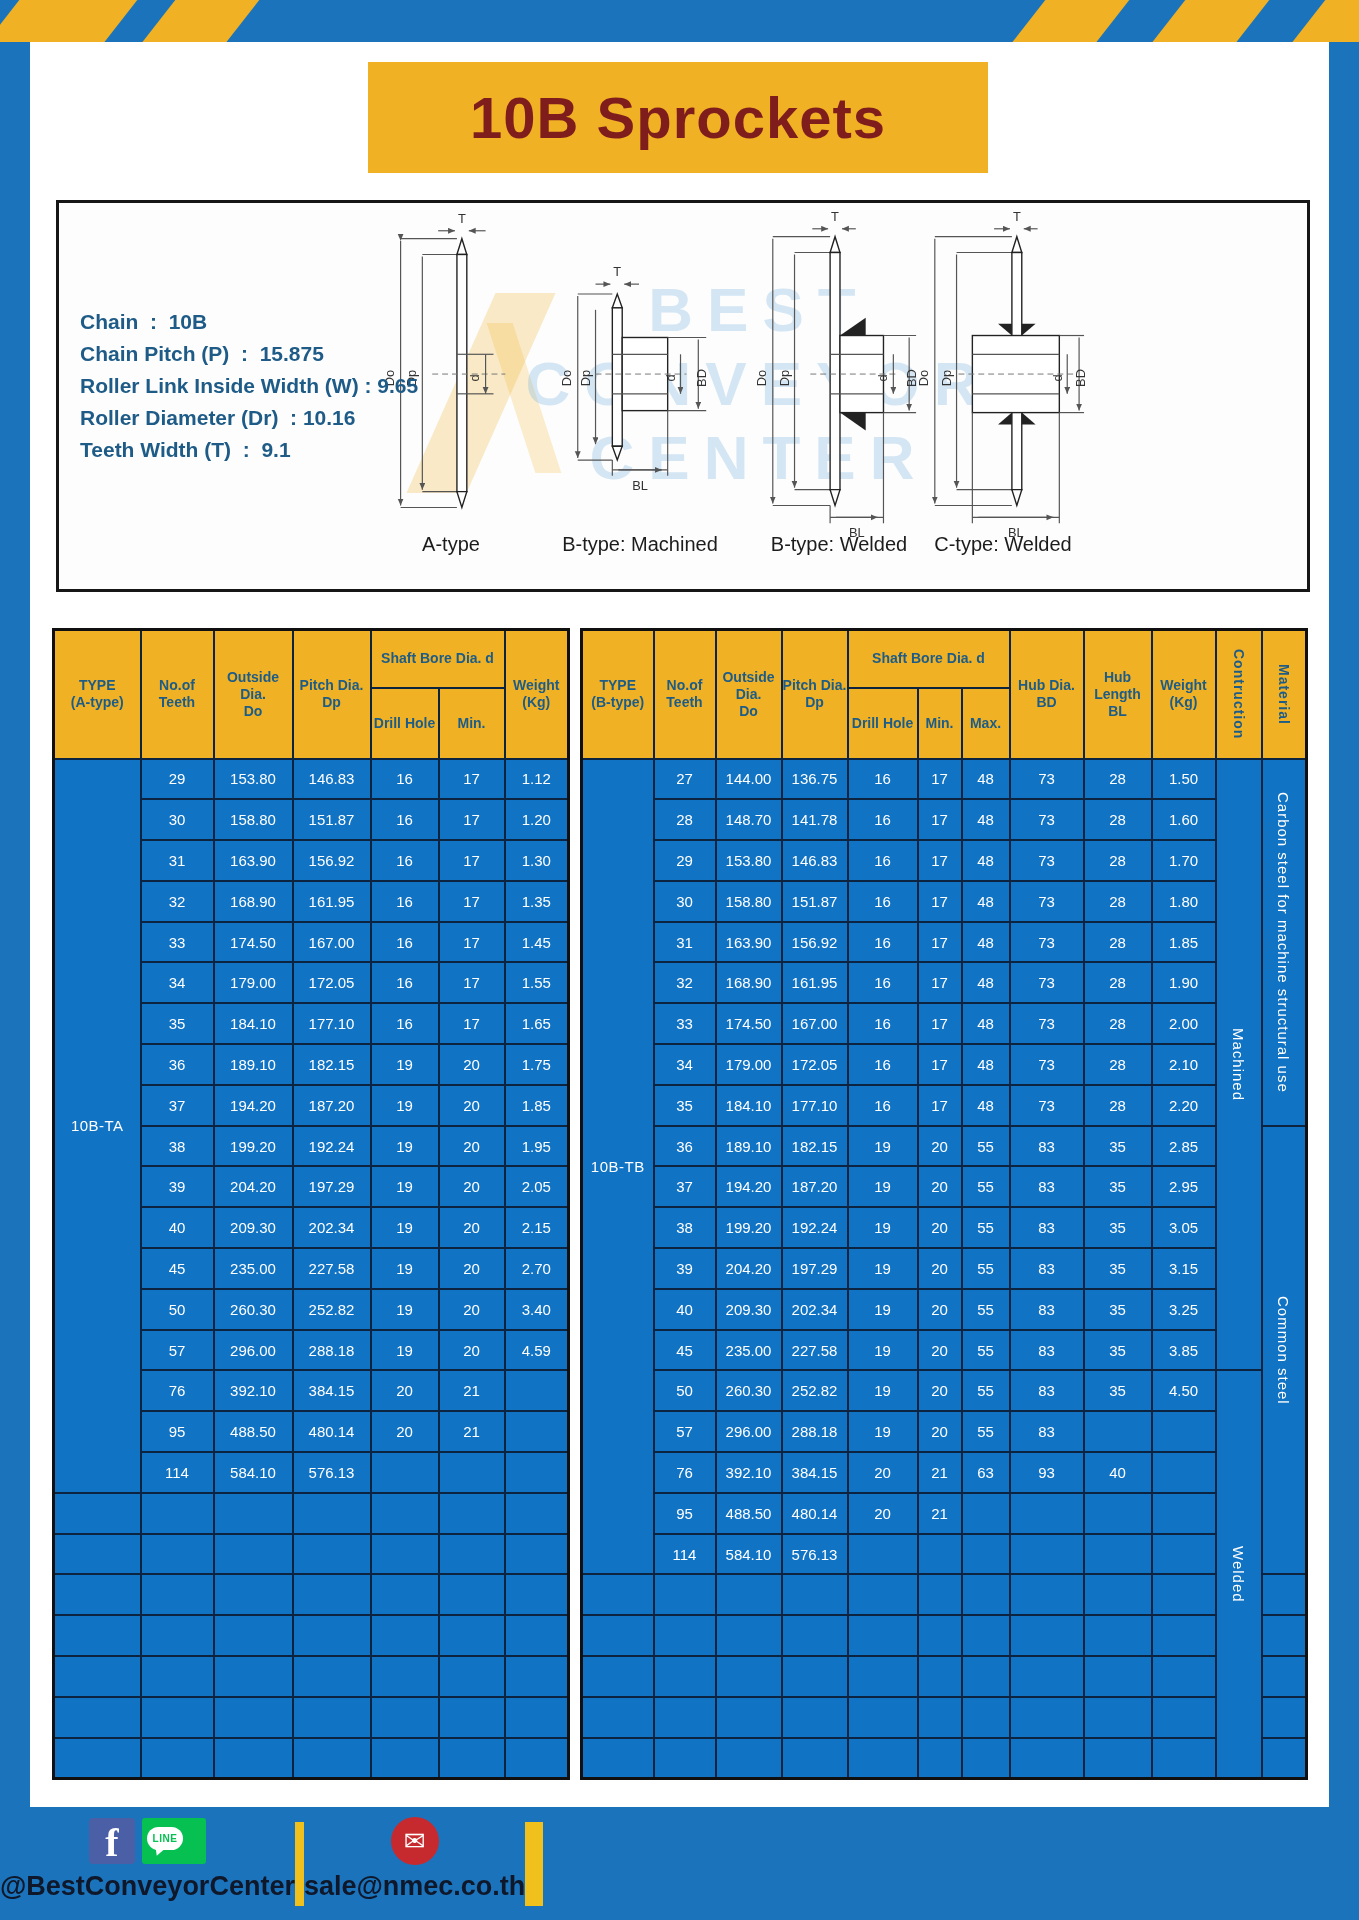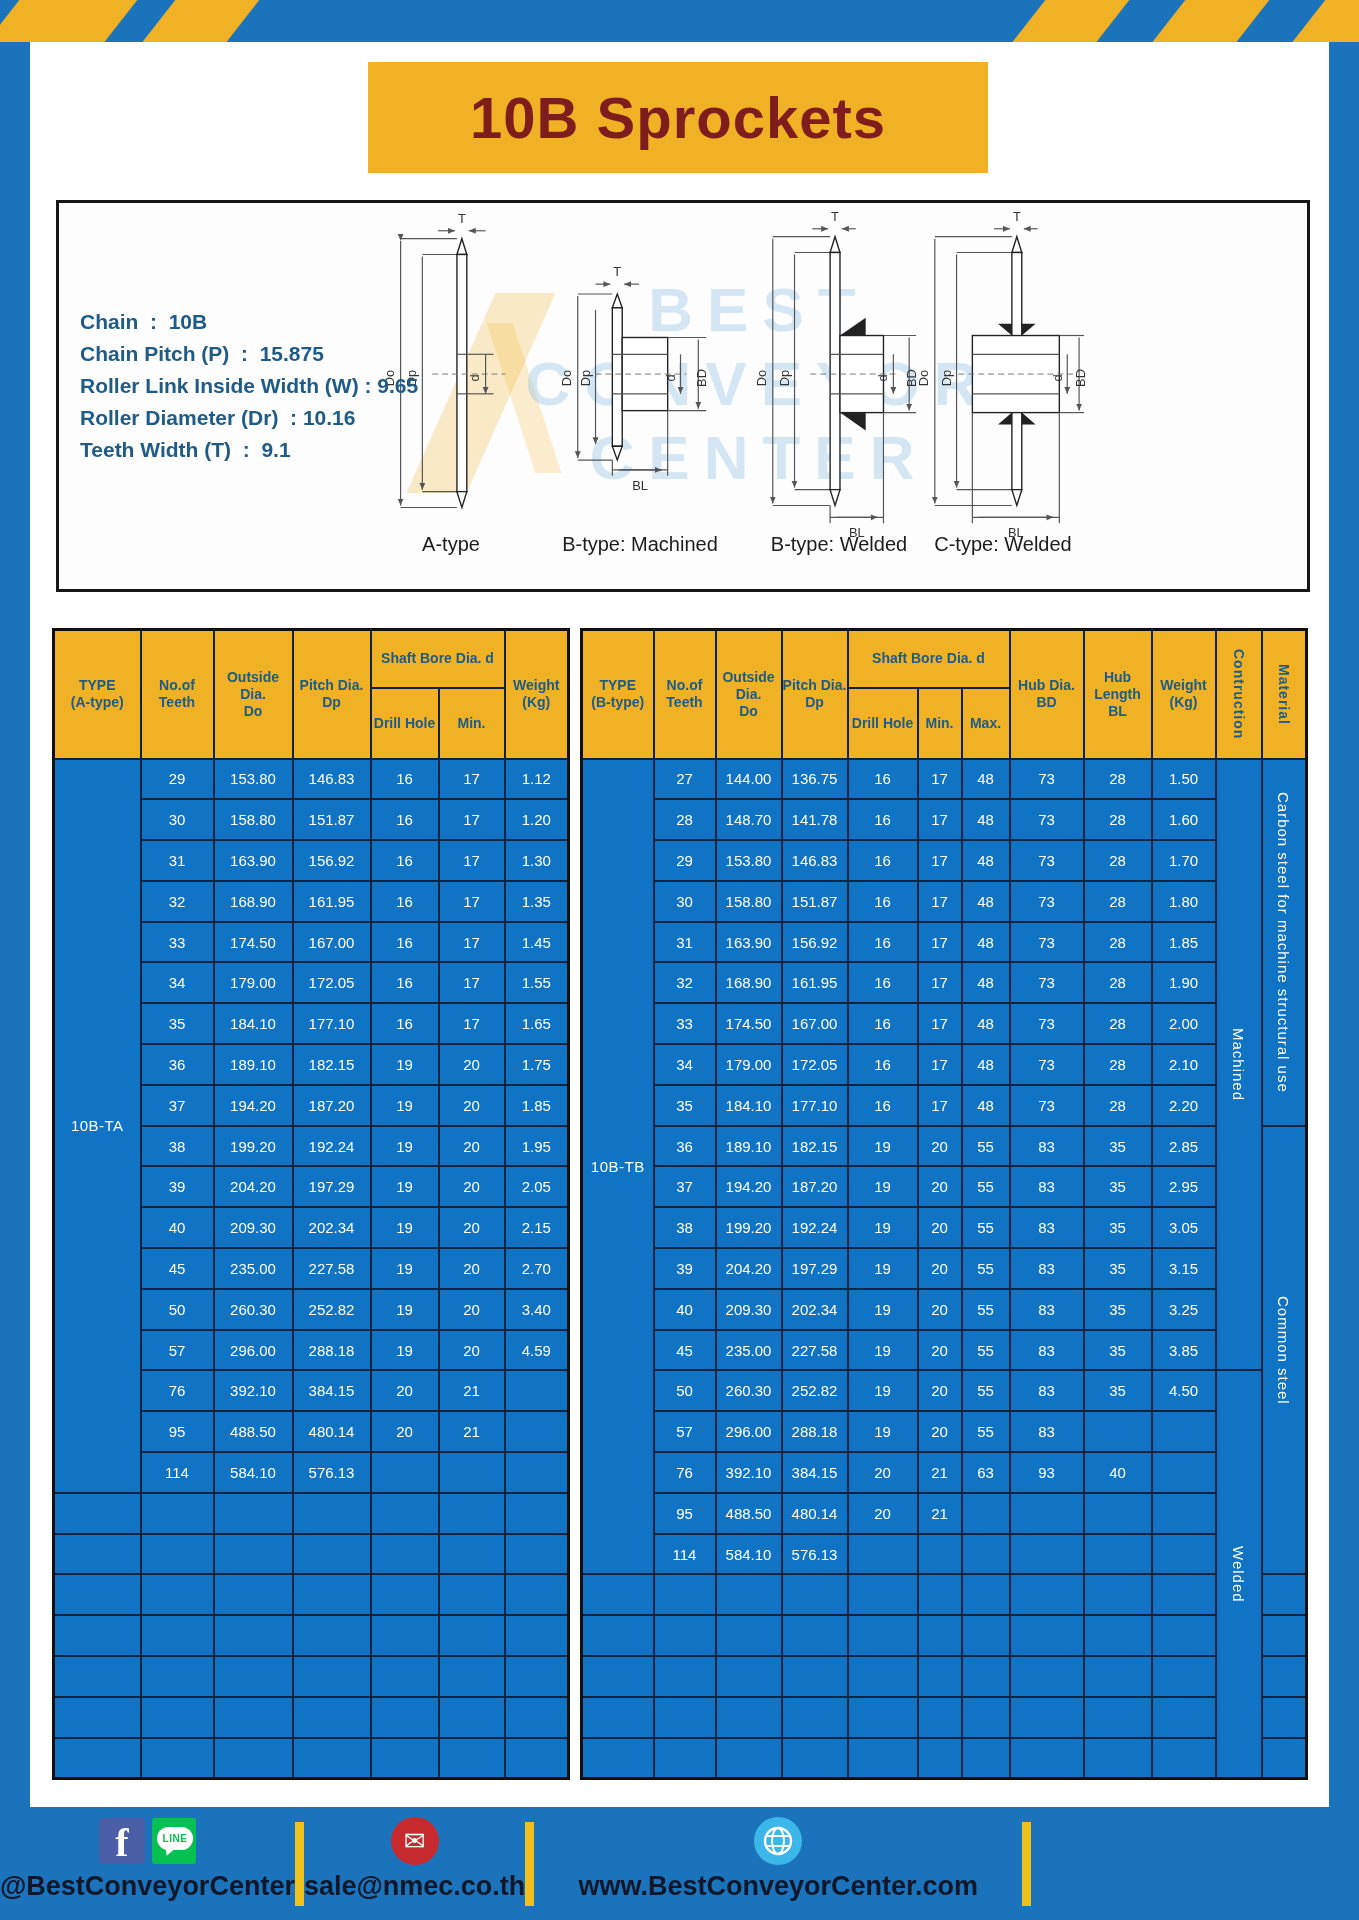--- a/index.html
+++ b/index.html
@@ -42,21 +42,21 @@
   th.vert-th{writing-mode:vertical-rl;text-orientation:mixed;letter-spacing:1px;}
 
   
   .footer{position:absolute;left:0;top:1807px;width:1359px;height:113px;background:#1b74bb;display:flex;align-items:stretch;z-index:3;}
   .fgroup{display:flex;flex-direction:column;align-items:center;justify-content:flex-start;padding-top:6px;}
   .g1{flex:0 0 252px;} .g2{flex:0 0 196px;} .g3{flex:0 0 488px;} .g4{flex:1;}
   .fdiv{flex:0 0 9px;background:#f0c11d;height:84px;align-self:center;}
   .ficons{display:flex;gap:7px;align-items:center;height:56px;}
   .flabel{font-size:27px;font-weight:bold;color:#0f172a;white-space:nowrap;margin-top:2px;}
   .icon-fb{width:46px;height:46px;background:#4b5fa6;border-radius:4px;color:#fff;font-size:40px;font-weight:bold;text-align:center;line-height:50px;font-family:"Liberation Serif",serif;}
-  .icon-line{width:44px;height:46px;background:#06c152;border-radius:3px;position:relative;}
+  .icon-line{width:64px;height:46px;background:#06c152;border-radius:3px;position:relative;}
   .line-bubble{position:absolute;left:5px;top:9px;width:36px;height:23px;background:#fff;border-radius:12px;text-align:center;font-size:10px;font-weight:bold;color:#06c152;line-height:23px;letter-spacing:0.5px;}
   .line-tail{position:absolute;left:12px;top:30px;width:0;height:0;border-left:4px solid transparent;border-right:5px solid transparent;border-top:8px solid #fff;transform:rotate(18deg);}
   .icon-circle{width:48px;height:48px;border-radius:50%;display:flex;align-items:center;justify-content:center;}
   .icon-mail{background:#c62a2e;color:#fff;font-size:26px;}
   .icon-globe{background:#3cb7ea;}
   .icon-phone{background:#f3c723;}
 </style>
 </head>
 <body>
 
@@ -819,29 +819,16 @@
       <div class="flabel">@BestConveyorCenter</div>
     </div>
     <div class="fdiv"></div>
     <div class="fgroup g2">
       <div class="ficons">
         <div class="icon-circle icon-mail">✉</div>
       </div>
       <div class="flabel">sale@nmec.co.th</div>
     </div>
     <div class="fdiv"></div>
-    <div class="fgroup g3">
-      <div class="ficons">
-        <div class="icon-circle icon-globe">
-          <svg width="36" height="36" viewBox="0 0 36 36">
-            <circle cx="18" cy="18" r="13" fill="none" stroke="#fff" stroke-width="2.4"></circle>
-            <ellipse cx="18" cy="18" rx="6" ry="13" fill="none" stroke="#fff" stroke-width="2"></ellipse>
-            <line x1="5" y1="13" x2="31" y2="13" stroke="#fff" stroke-width="2"></line>
-            <line x1="5" y1="23" x2="31" y2="23" stroke="#fff" stroke-width="2"></line>
-          </svg>
-        </div>
-      </div>
-      <div class="flabel">www.BestConveyorCenter.com</div>
-    </div>
     <div class="fdiv"></div>
   </div>
 
 </div>
 
 </body></html>

